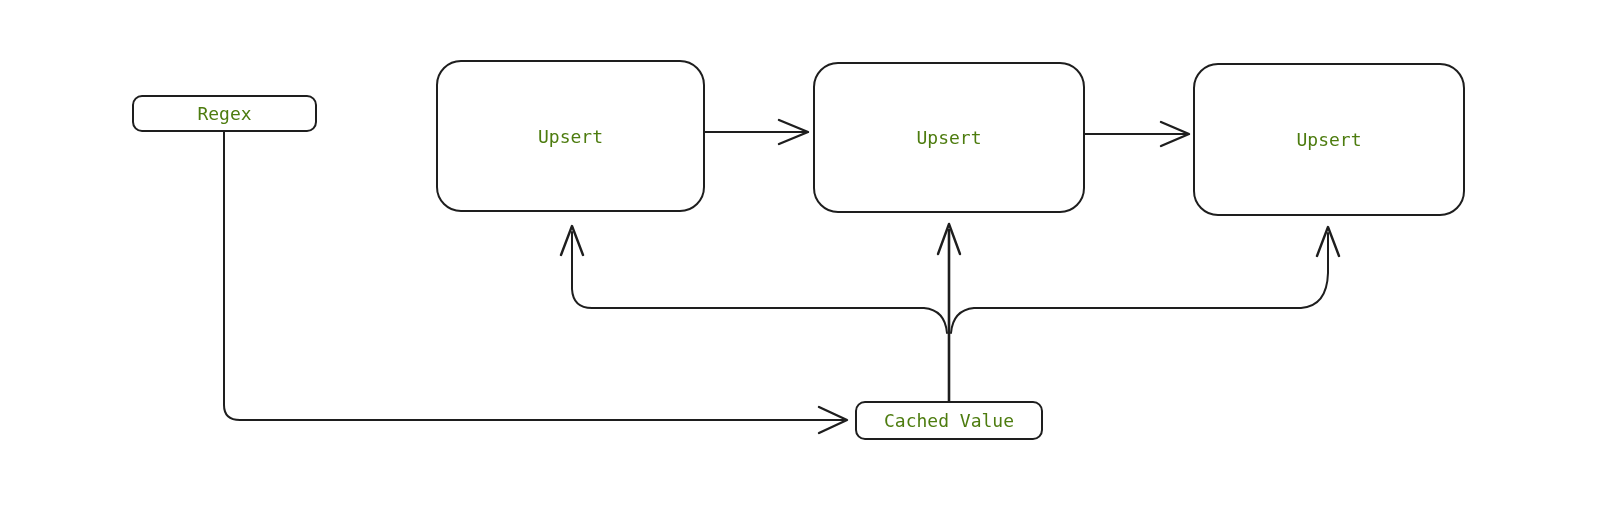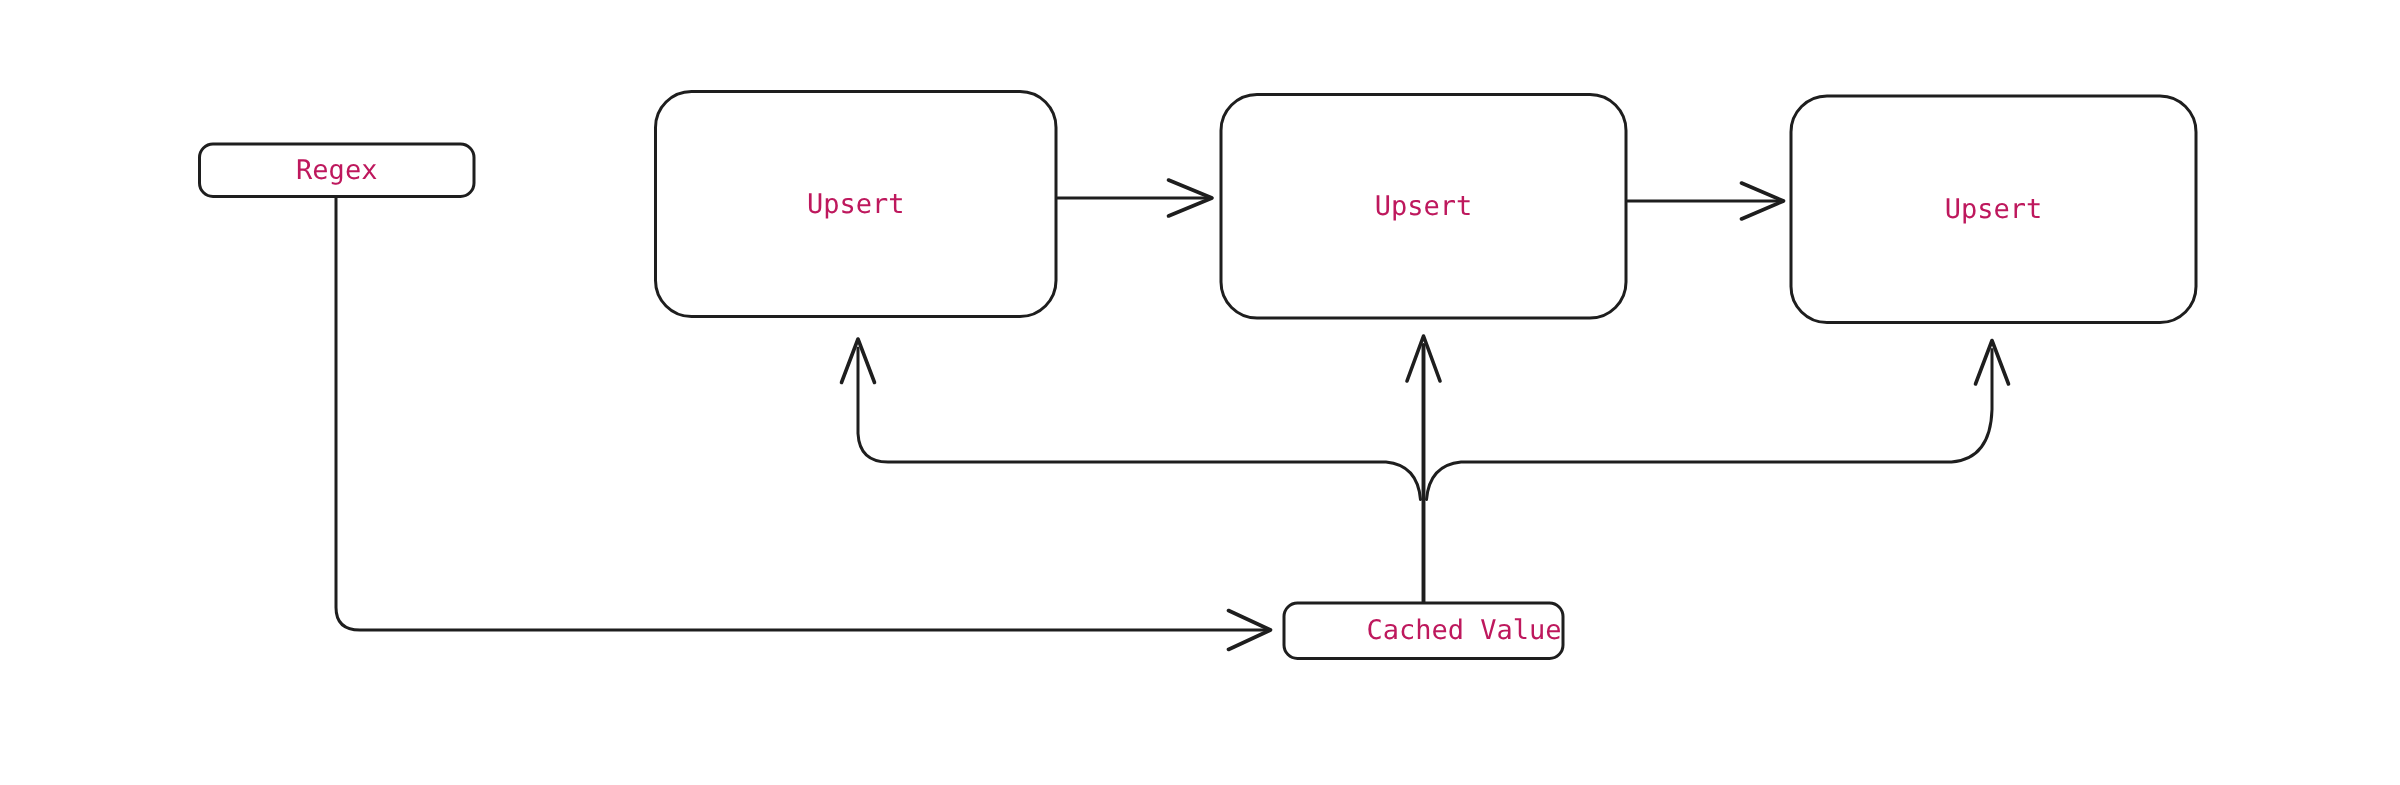--- a/index.html
+++ b/index.html
@@ -2,21 +2,21 @@
 <html><head>
 <meta charset="utf-8">
 <style>
   html, body { margin: 0; padding: 0; background: #ffffff; }
   .canvas {
     position: relative;
     width: 1600px;
     height: 486px;
     background: #ffffff;
     font-family: "DejaVu Sans Mono", "Liberation Mono", monospace;
-    color: #be185d;
+    color: #4d7c0f;
     overflow: hidden;
   }
   .edges {
     position: absolute;
     left: 0; top: 0;
     width: 1600px; height: 523px;
   }
   .edges path, .edges polyline {
     fill: none;
     stroke: #1e1e1e;
@@ -36,21 +36,21 @@
     justify-content: center;
     font-size: 18px;
     white-space: nowrap;
   }
   .node-small { border-radius: 10px; }
   .node-big   { border-radius: 25px; }
   .node-regex        { left: 132px;  top: 95px;  width: 185px; height: 37px; }
   .node-upsert-1     { left: 436px;  top: 60px;  width: 269px; height: 152px; }
   .node-upsert-2     { left: 813px;  top: 62px;  width: 272px; height: 151px; }
   .node-upsert-3     { left: 1193px; top: 63px;  width: 272px; height: 153px; }
-  .node-cached-value { left: 855px;  top: 401px; width: 188px; height: 39px; justify-content: flex-end; }
+  .node-cached-value { left: 855px;  top: 401px; width: 188px; height: 39px; }
 </style>
 </head>
 <body>
 
 <div class="canvas">
 
   <svg class="edges" viewBox="0 0 1600 523" xmlns="http://www.w3.org/2000/svg">
 
     <g>
       <path d="M 705 132 L 806 132"></path>

